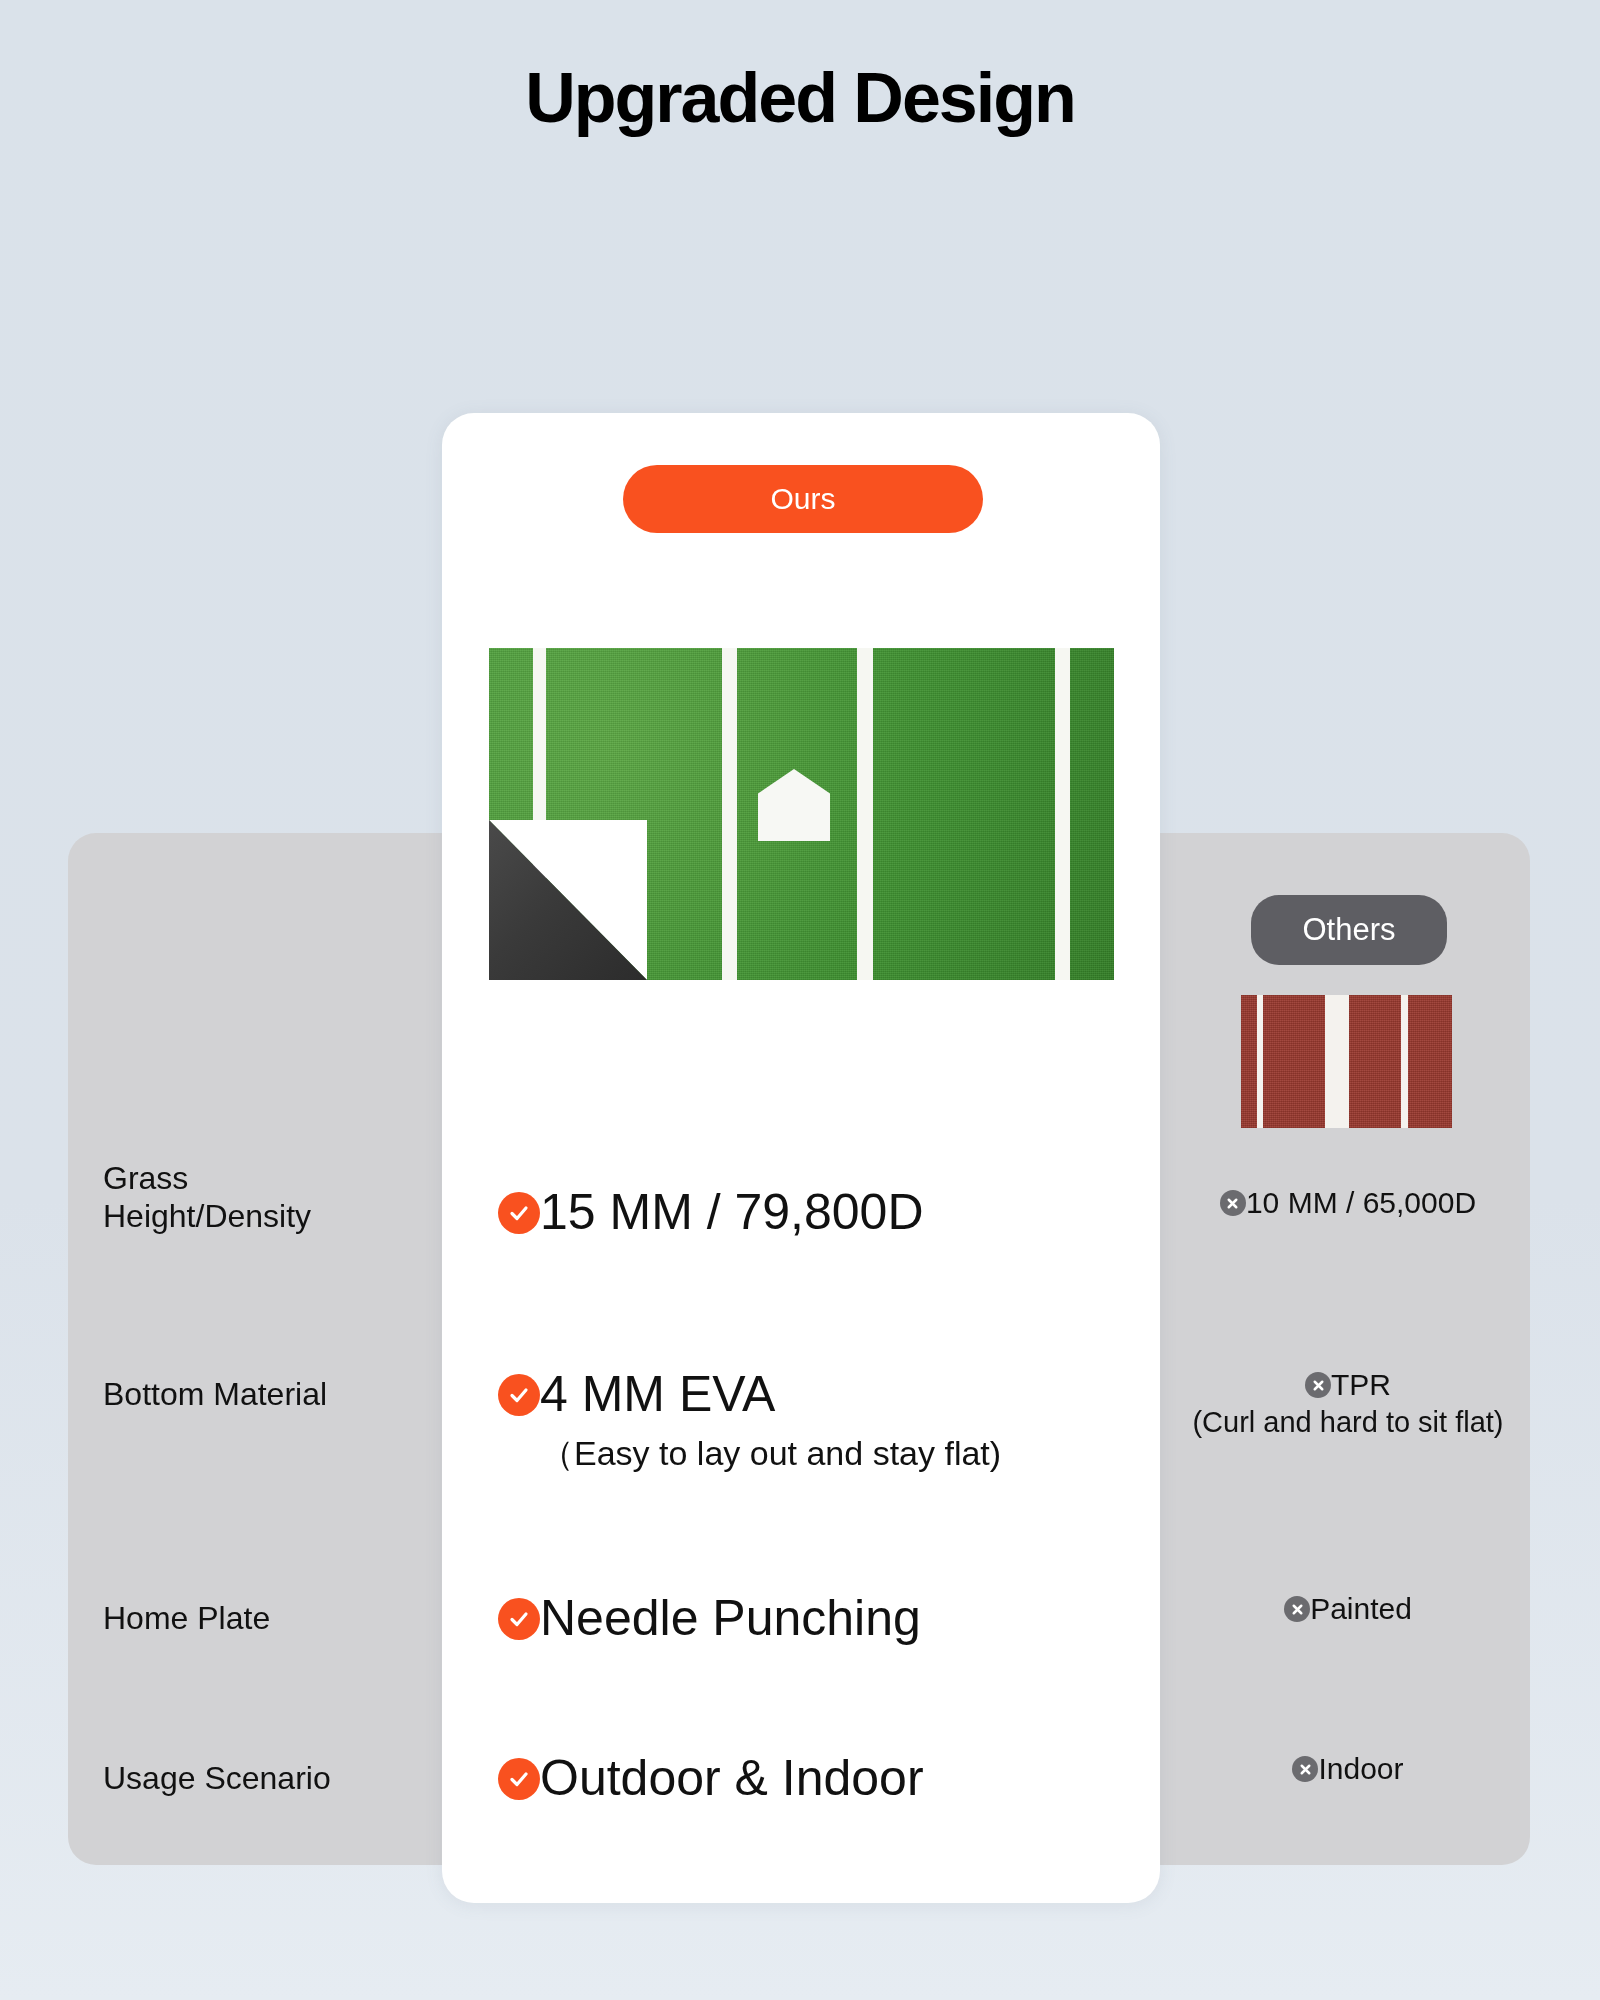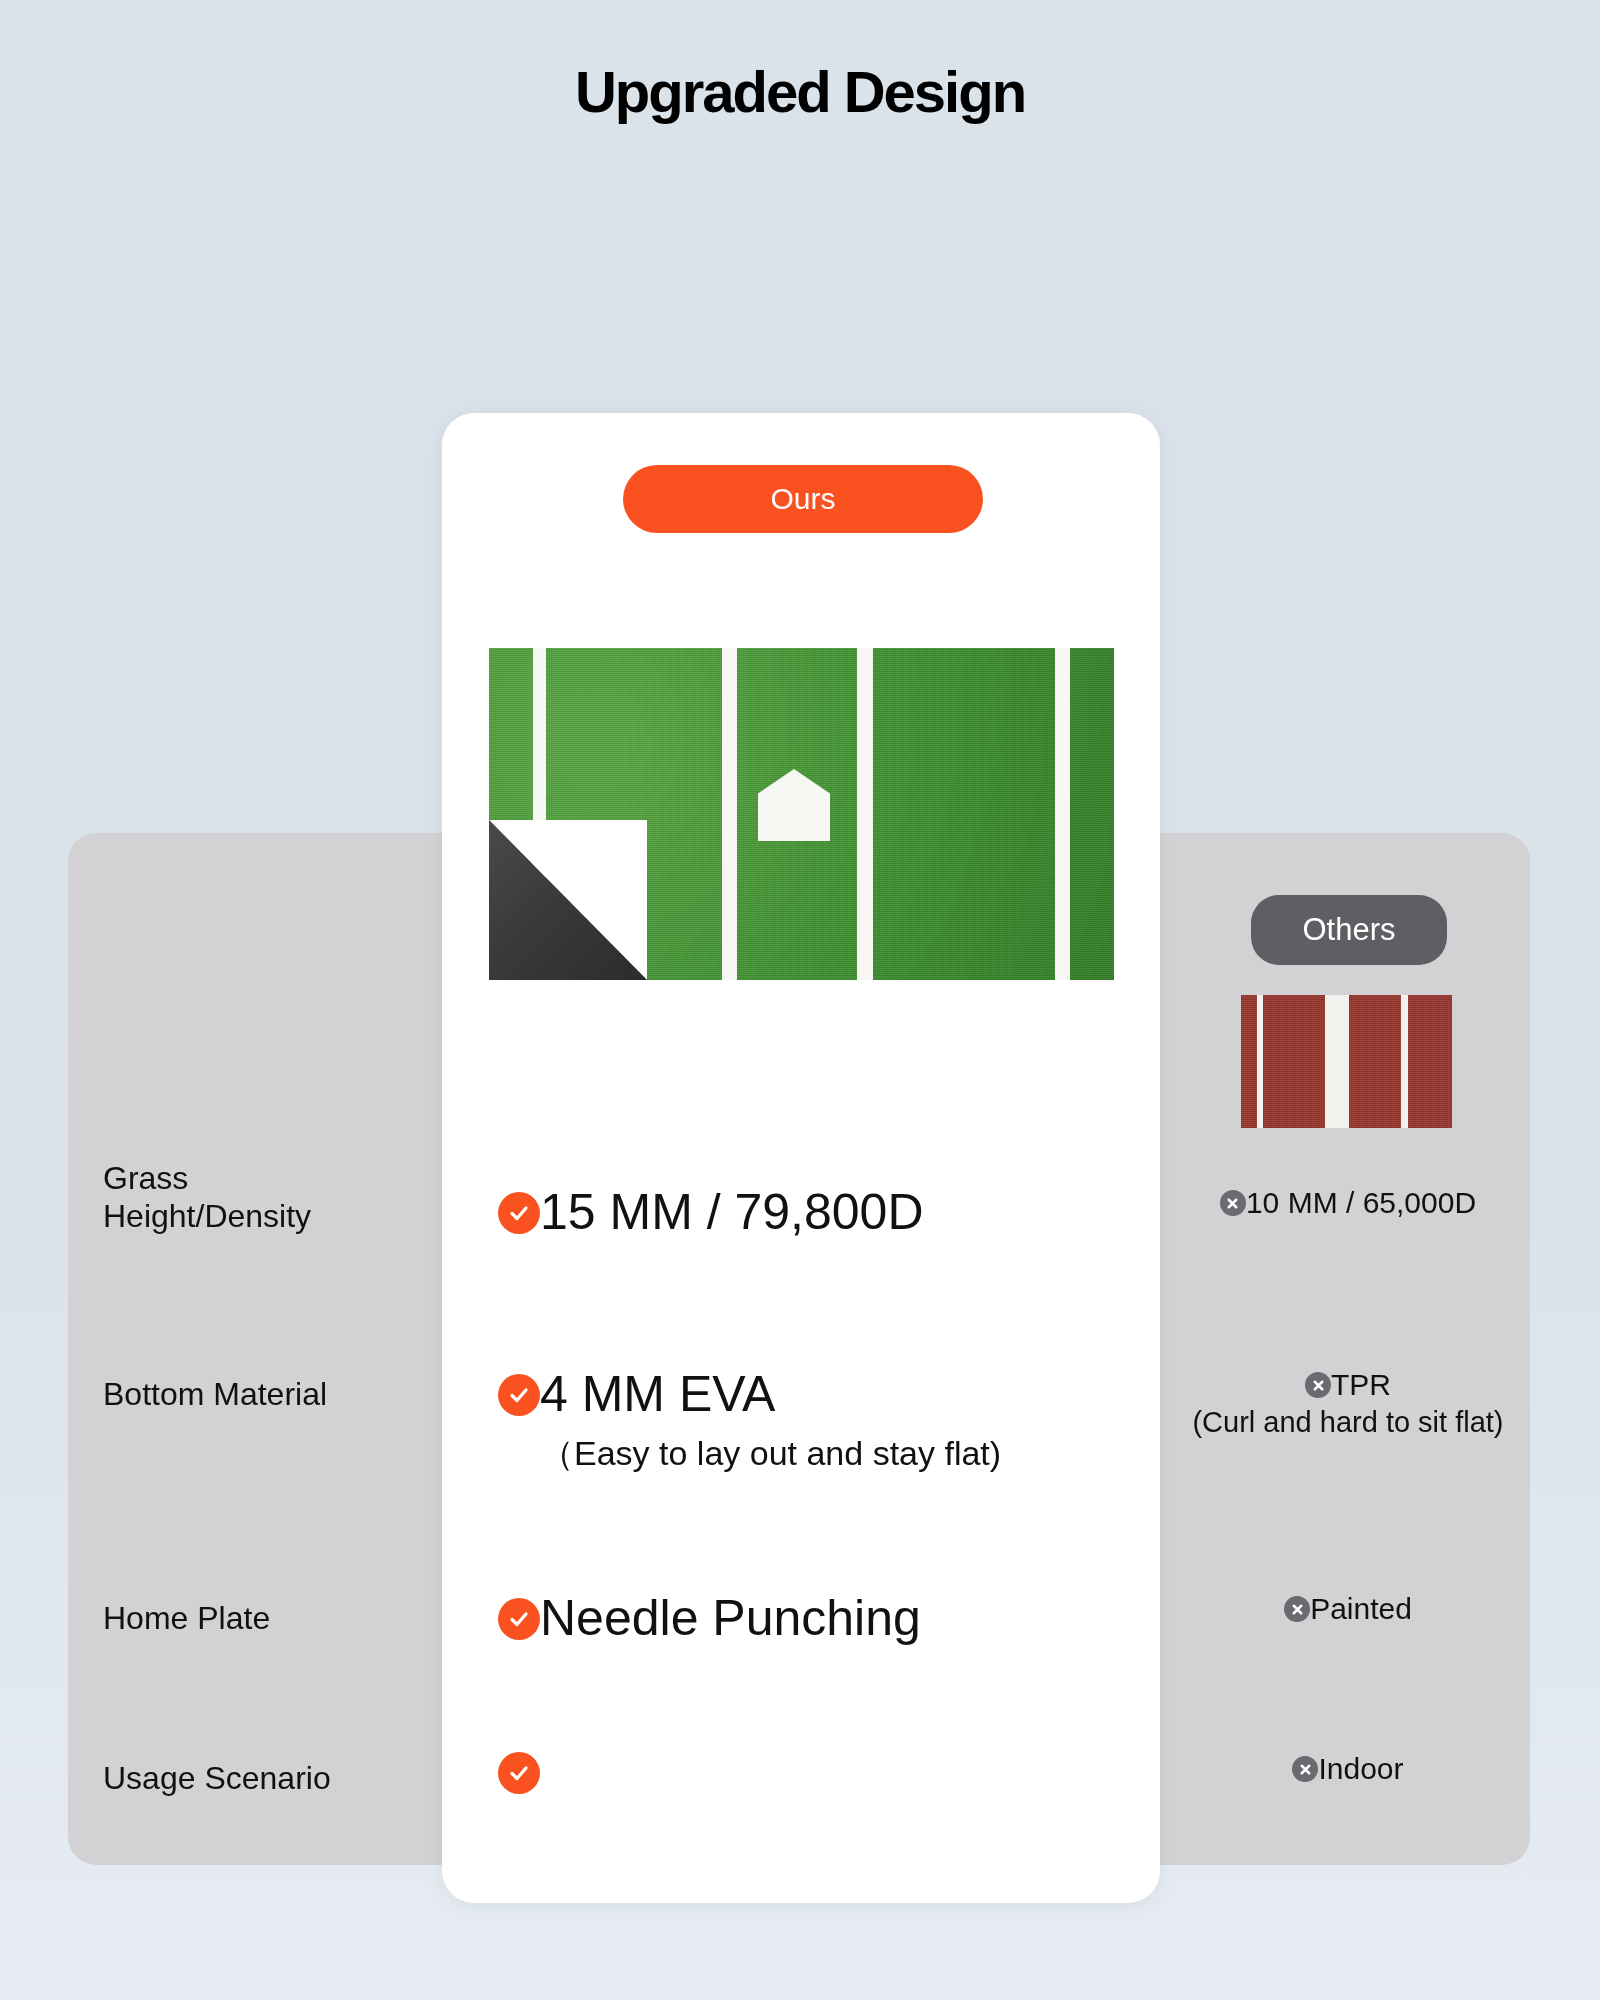--- a/index.html
+++ b/index.html
@@ -12,21 +12,21 @@
   #stage {
     position:relative;
     width:1600px; height:2000px;
     background:linear-gradient(180deg,#dae2ea 0%, #dbe2ea 60%, #e6ecf2 100%);
   }
 
   
   #title {
     position:absolute; top:62px; left:0; width:1600px;
     text-align:center;
-    font-size:58px; font-weight:bold;
+    font-size:70px; font-weight:bold;
     letter-spacing:-2px;
     color:#000;
     line-height:1.05;
   }
 
   
   #gray-panel {
     position:absolute;
     left:68px; top:833px;
     width:1462px; height:1032px;
@@ -319,20 +319,21 @@
     <div class="feature-label one-line">
       <div>Usage Scenario</div>
     </div>
     <div class="ours-val">
       <div class="ours-main">
         <span class="ico check">
           <svg width="24" height="24" viewBox="0 0 24 24">
               <path d="M5 12.5 L10 17.5 L19 7" fill="none" stroke="#fff" stroke-width="3.2" stroke-linecap="round" stroke-linejoin="round"></path>
             </svg>
         </span>
+        <span>Outdoor &amp; Indoor</span>
       </div>
     </div>
     <div class="others-val">
       <div class="others-main">
         <span class="ico cross">
           <svg width="15" height="15" viewBox="0 0 24 24">
               <path d="M6 6 L18 18 M18 6 L6 18" fill="none" stroke="#fff" stroke-width="4" stroke-linecap="round"></path>
             </svg>
         </span>
         <span>Indoor</span>

